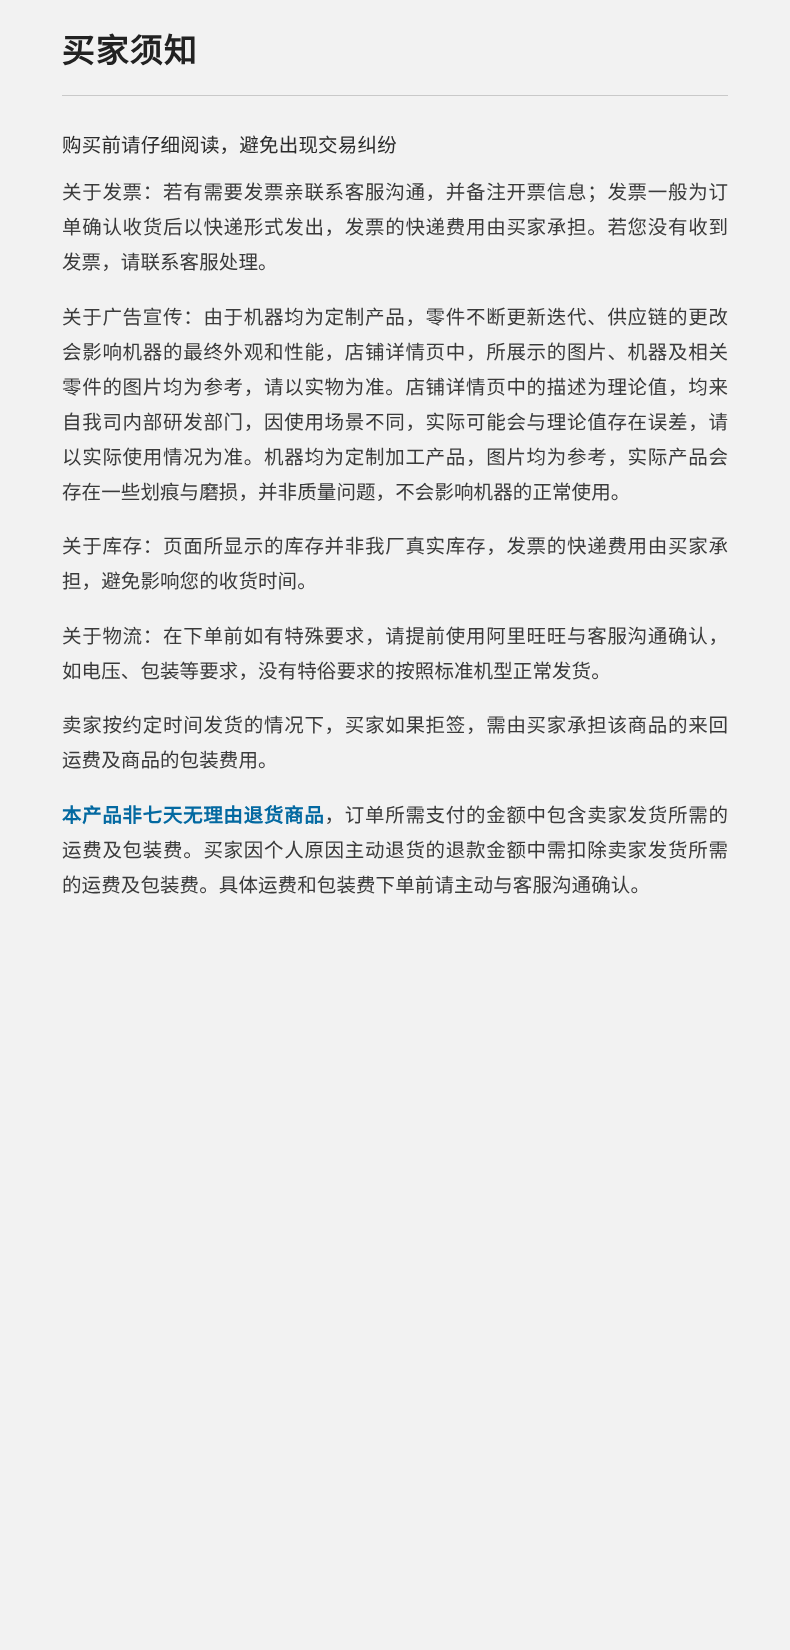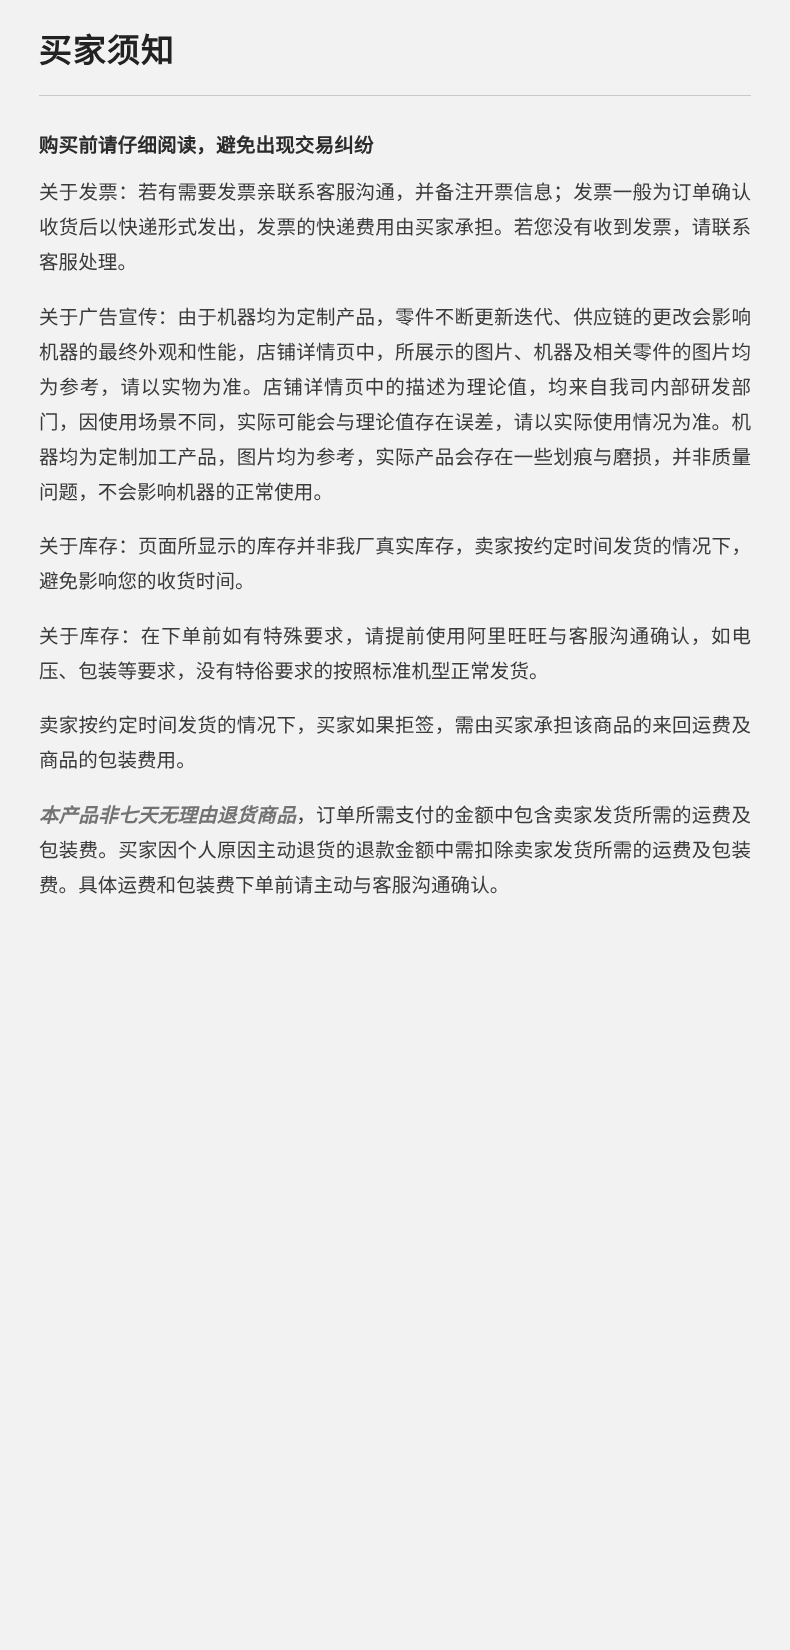--- a/index.html
+++ b/index.html
@@ -11,21 +11,21 @@
     height: 1650px;
     background: #f2f2f2;
     font-family: "Liberation Sans", "DejaVu Sans", sans-serif;
     color: #333333;
     -webkit-font-smoothing: antialiased;
   }
   .page {
     width: 790px;
     height: 1650px;
     box-sizing: border-box;
-    padding: 0 39px;
+    padding: 0 62px;
     background: #f2f2f2;
     position: relative;
     overflow: hidden;
   }
   .doc-title {
     font-size: 33px;
     font-weight: bold;
     color: #222222;
     letter-spacing: 1px;
     padding-top: 30px;
@@ -34,59 +34,58 @@
   }
   .divider {
     height: 1px;
     background: #c9c9c9;
     margin-top: 22px;
     margin-bottom: 0;
     width: 100%;
   }
   .subtitle {
     font-size: 19.5px;
-    font-weight: bold;
+    font-weight: normal;
     color: #2b2b2b;
     margin-top: 36px;
     letter-spacing: 0.2px;
     line-height: 1.4;
   }
   .para {
     font-size: 19.5px;
     line-height: 35px;
     color: #3a3a3a;
     margin-top: 16px;
     text-align: justify;
     letter-spacing: 0.1px;
   }
   .para b {
     font-weight: bold;
-    color: #737373;
-    font-style: italic;
+    color: #0369a1;
   }
 </style>
 </head>
 <body>
 
 <div class="page">
 
   <h1 class="doc-title">买家须知</h1>
 
   <div class="divider"></div>
 
   <div class="subtitle">购买前请仔细阅读，避免出现交易纠纷</div>
 
   <p class="para">关于发票：若有需要发票亲联系客服沟通，并备注开票信息；发票一般为订单确认收货后以快递形式发出，发票的快递费用由买家承担。若您没有收到发票，请联系客服处理。</p>
 
   <p class="para">关于广告宣传：由于机器均为定制产品，零件不断更新迭代、供应链的更改会影响机器的最终外观和性能，店铺详情页中，所展示的图片、机器及相关零件的图片均为参考，请以实物为准。店铺详情页中的描述为理论值，均来自我司内部研发部门，因使用场景不同，实际可能会与理论值存在误差，请以实际使用情况为准。机器均为定制加工产品，图片均为参考，实际产品会存在一些划痕与磨损，并非质量问题，不会影响机器的正常使用。</p>
 
 
-  <p class="para">关于库存：页面所显示的库存并非我厂真实库存，卖家按约定时间发货的情况下，避免影响您的收货时间。</p>
+  <p class="para">关于库存：页面所显示的库存并非我厂真实库存，发票的快递费用由买家承担，避免影响您的收货时间。</p>
 
-  <p class="para">关于库存：在下单前如有特殊要求，请提前使用阿里旺旺与客服沟通确认，如电压、包装等要求，没有特俗要求的按照标准机型正常发货。</p>
+  <p class="para">关于物流：在下单前如有特殊要求，请提前使用阿里旺旺与客服沟通确认，如电压、包装等要求，没有特俗要求的按照标准机型正常发货。</p>
 
 
   <p class="para">卖家按约定时间发货的情况下，买家如果拒签，需由买家承担该商品的来回运费及商品的包装费用。</p>
 
 
   <p class="para"><b>本产品非七天无理由退货商品</b><span>，订单所需支付的金额中包含卖家发货所需的运费及包装费。买家因个人原因主动退货的退款金额中需扣除卖家发货所需的运费及包装费。具体运费和包装费下单前请主动与客服沟通确认。</span></p>
 
 
 </div>
 

